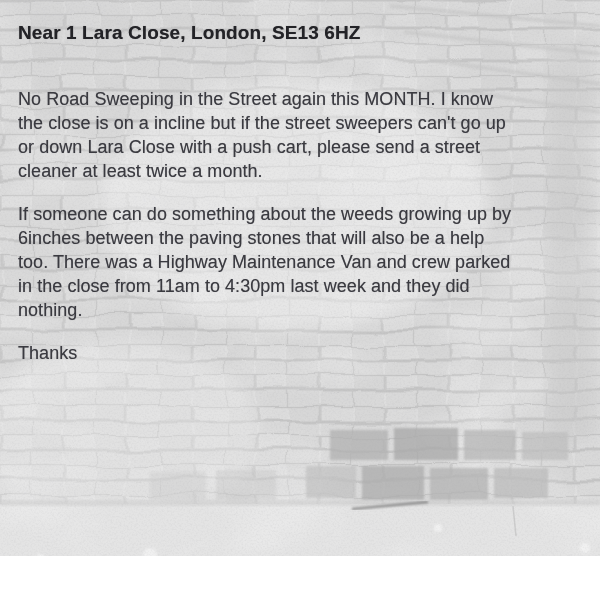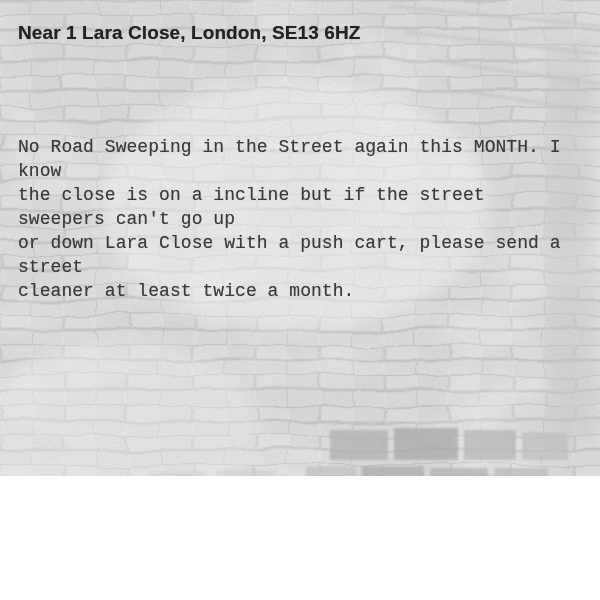--- a/index.html
+++ b/index.html
@@ -1,20 +1,20 @@
 <!DOCTYPE html>
 <html><head>
 <meta charset="utf-8">
 <style>
   html, body { margin: 0; padding: 0; background: #ffffff; }
 
   .stage {
     position: relative;
     width: 600px;
-    height: 476px;
+    height: 556px;
     overflow: hidden;
     background: var(--wall-base, #e3e3e3);
     font-family: "Liberation Sans", sans-serif;
   }
 
   .bg {
     position: absolute;
     left: 0; top: 0;
     width: 600px; height: 600px;
     display: block;
@@ -30,21 +30,21 @@
   .heading {
     margin: 0;
     font-weight: bold;
     font-size: 19px;
     line-height: 24px;
     letter-spacing: 0.1px;
     color: var(--heading-text, #232327);
     text-shadow: 0 0 0.7px rgba(35,35,40,0.55);
   }
 
-  .body-text { margin-top: 90px; font-family: Liberation Mono, monospace; }
+  .body-text { margin-top: 42px; }
 
   .para {
     margin: 0;
     font-size: 18px;
     line-height: 24px;
     letter-spacing: 0.05px;
     white-space: pre-line;
     color: var(--body-text, #3a3a40);
     text-shadow: 0 0 0.7px rgba(50,50,58,0.45);
   }
@@ -158,15 +158,21 @@
   </svg>
 
   <div class="overlay">
     <h1 class="heading">Near 1 Lara Close, London, SE13 6HZ</h1>
 
     <div class="body-text">
       <p class="para">No Road Sweeping in the Street again this MONTH. I know
 the close is on a incline but if the street sweepers can't go up
 or down Lara Close with a push cart, please send a street
 cleaner at least twice a month.</p>
+      <p class="para">If someone can do something about the weeds growing up by
+6inches between the paving stones that will also be a help
+too. There was a Highway Maintenance Van and crew parked
+in the close from 11am to 4:30pm last week and they did
+nothing.</p>
+      <p class="para">Thanks</p>
     </div>
   </div>
 </div>
 
 </body></html>

